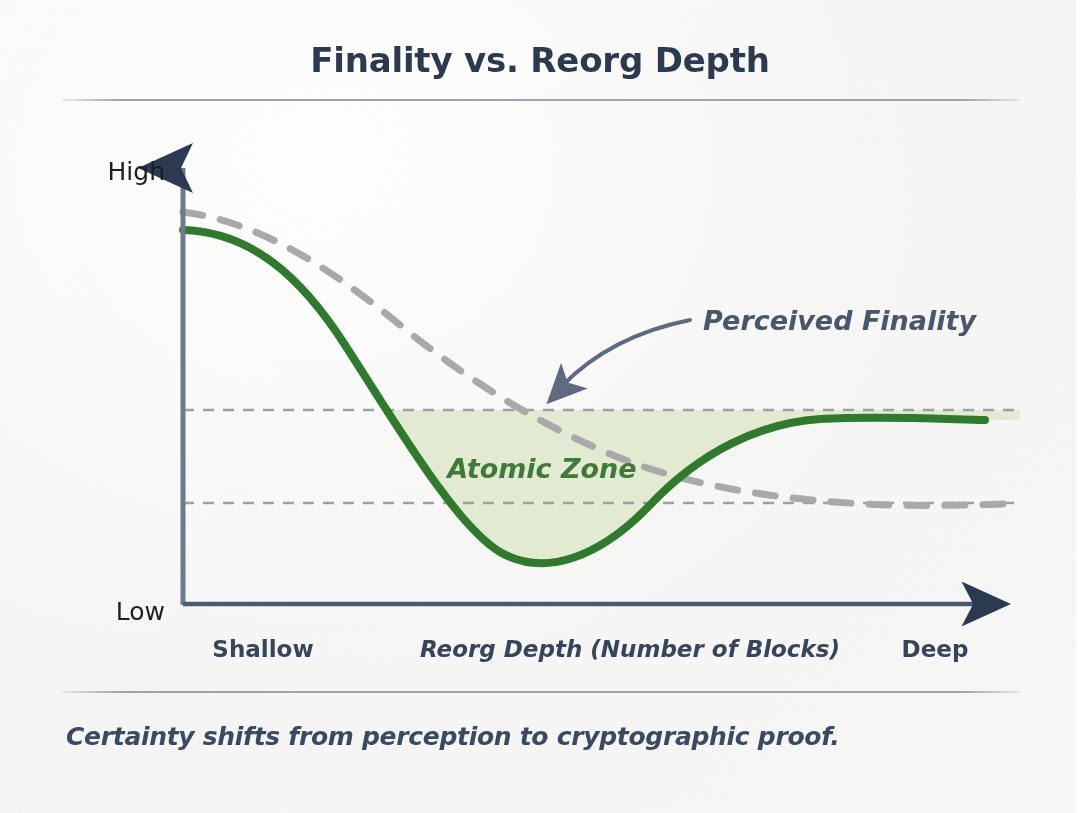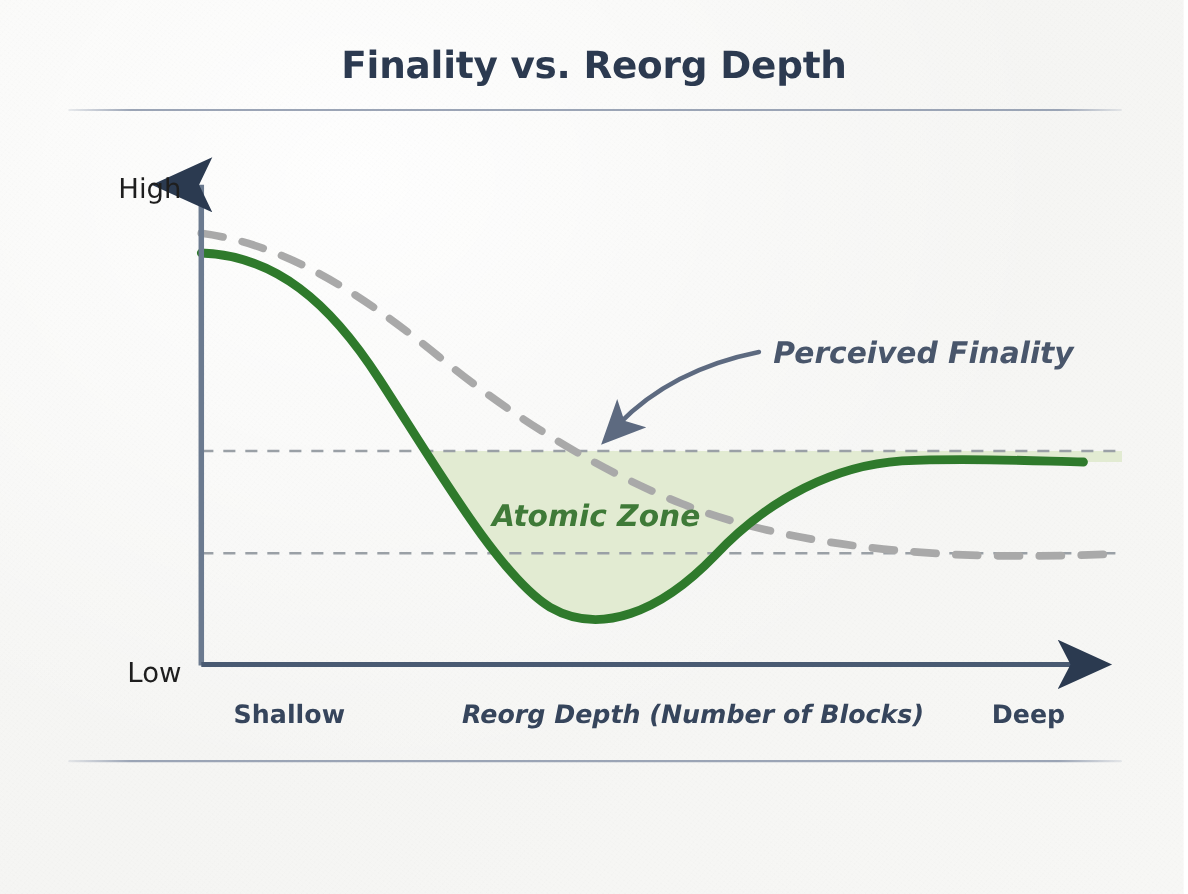--- a/index.html
+++ b/index.html
@@ -178,14 +178,15 @@
     <text class="xaxis-title" x="630" y="657" text-anchor="middle">Reorg Depth (Number of Blocks)</text>
     <text class="tick-label" x="935" y="657" text-anchor="middle">Deep</text>
 
     <text class="zone-label" x="542" y="478" text-anchor="middle">Atomic Zone</text>
 
     <path d="M 690,320 C 640,330 595,352 562,386" fill="none" stroke="#5d6a80" stroke-width="4" stroke-linecap="round" marker-end="url(#arrow-anno)"></path>
 
     <text class="series-label" x="703" y="330" text-anchor="start">Perceived Finality</text>
   </svg>
 
+  <div class="caption">Certainty shifts from perception to cryptographic proof.</div>
 
 </div>
 
 </body></html>

